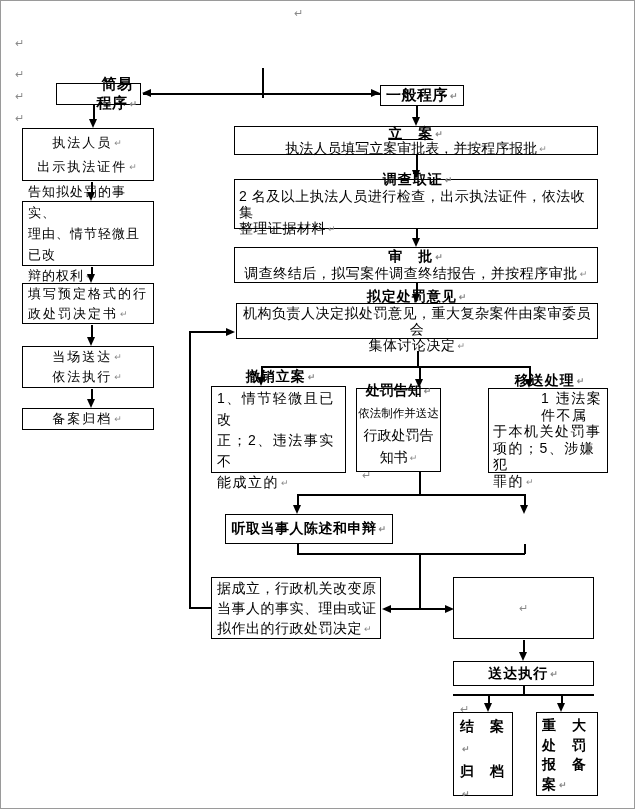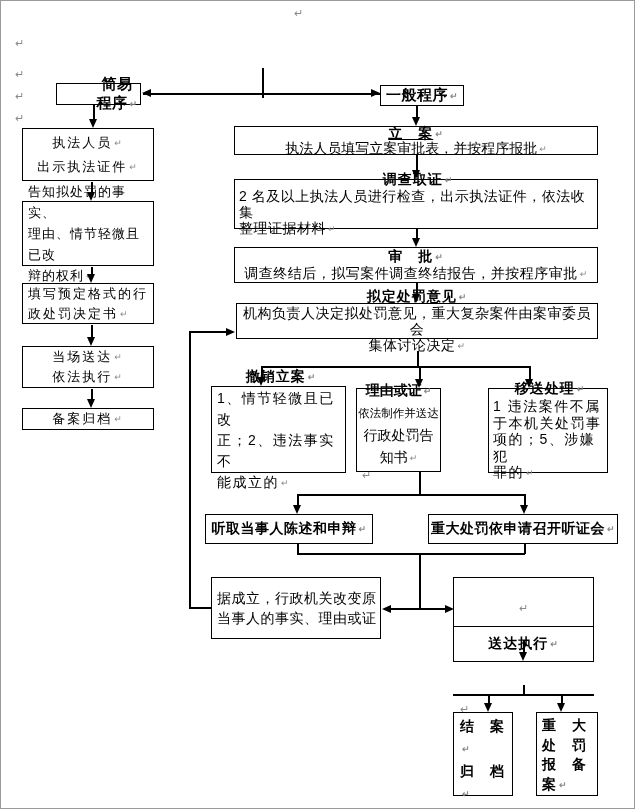--- a/index.html
+++ b/index.html
@@ -96,52 +96,50 @@
   </div>
 
   <div class="b left" style="left:210px;top:385px;width:135px;height:87px;line-height:21px;padding-left:5px;">
     <span class="ln t eol" style="align-self:center;">撤销立案</span>
     <span class="ln s12" style="letter-spacing:1.5px;">1、情节轻微且已改</span>
     <span class="ln s12" style="letter-spacing:1.5px;">正；2、违法事实不</span>
     <span class="ln s12 eol" style="letter-spacing:1.5px;">能成立的</span>
   </div>
 
   <div class="b" style="left:355px;top:387px;width:85px;height:84px;line-height:22px;">
-    <span class="ln t eol" style="letter-spacing:0;">理由或证</span>
+    <span class="ln t eol" style="letter-spacing:0;">处罚告知</span>
     <span class="ln" style="font-size:11.5px;">依法制作并送达</span>
     <span class="ln eol" style="font-size:14px;">行政处罚告知书</span>
     <span class="ln pmark" style="position:static;align-self:flex-start;padding-left:5px;line-height:12px;">↵</span>
   </div>
 
   <div class="b left" style="left:487px;top:387px;width:120px;height:85px;line-height:16.5px;padding-left:4px;">
     <span class="ln t eol" style="align-self:center;line-height:18px;">移送处理</span>
-    <span class="ln s12" style="letter-spacing:1.5px;">1 违法案件不属</span>
+    <span class="ln s12" style="letter-spacing:1.5px;margin-left:48px;">1 违法案件不属</span>
     <span class="ln s12" style="letter-spacing:1.5px;">于本机关处罚事</span>
     <span class="ln s12" style="letter-spacing:1.5px;">项的；5、涉嫌犯</span>
     <span class="ln s12 eol" style="letter-spacing:1.5px;">罪的</span>
   </div>
 
-  <div class="b" style="left:204px;top:513px;width:168px;height:30px;">
+  <div class="b" style="left:224px;top:513px;width:168px;height:30px;">
     <span class="ln t eol" style="letter-spacing:0.5px;">听取当事人陈述和申辩</span>
   </div>
 
-  <div class="b" style="left:427px;top:513px;width:190px;height:30px;">
-    <span class="ln t eol" style="letter-spacing:0.5px;">重大处罚依申请召开听证会</span>
-  </div>
 
   <div class="b left" style="left:210px;top:576px;width:170px;height:62px;line-height:20px;padding-left:5px;">
     <span class="ln s12" style="letter-spacing:0.5px;">据成立，行政机关改变原</span>
     <span class="ln s12" style="letter-spacing:0.5px;">当事人的事实、理由或证</span>
+    <span class="ln s12 eol" style="letter-spacing:0.5px;">拟作出的行政处罚决定</span>
   </div>
 
   <div class="b" style="left:452px;top:576px;width:141px;height:62px;line-height:20px;">
     <span class="ln pmark" style="position:static;line-height:13px;">↵</span>
   </div>
 
-  <div class="b" style="left:452px;top:625px;width:141px;height:36px;text-align:right;">
+  <div class="b" style="left:452px;top:660px;width:141px;height:25px;text-align:right;">
     <span class="ln t eol">送达执行</span>
   </div>
 
   <div class="b left" style="left:452px;top:711px;width:60px;height:84px;line-height:22px;padding-left:6px;">
     <span class="ln pmark" style="position:static;line-height:12px;">↵</span>
     <span class="ln t eol">结　案</span>
     <span class="ln t eol">归　档</span>
   </div>
 
   <div class="b left" style="left:535px;top:711px;width:62px;height:84px;line-height:19.5px;padding-left:5px;justify-content:flex-start;padding-top:3px;">

